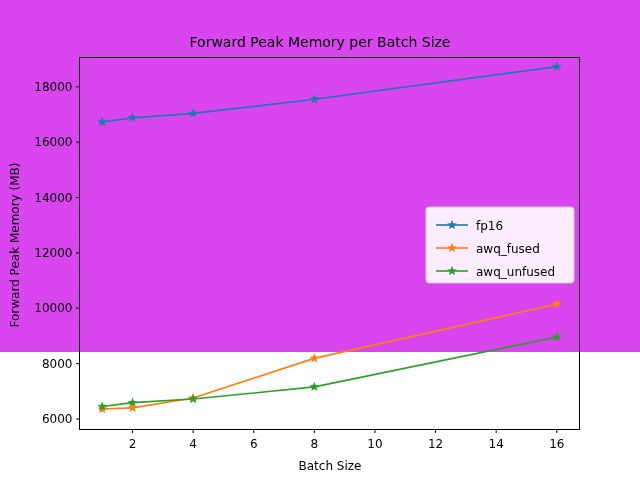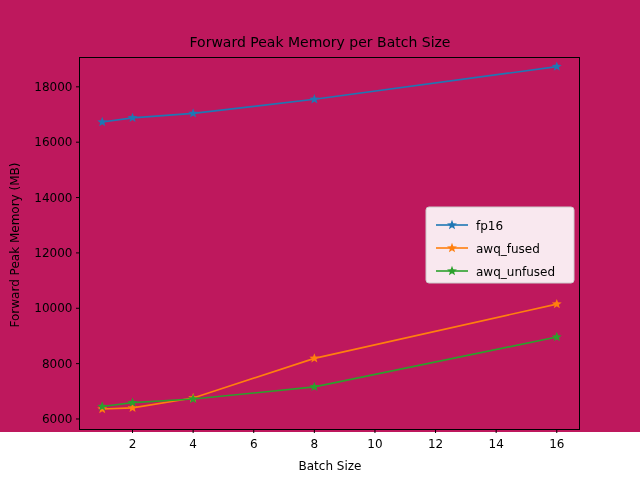--- a/index.html
+++ b/index.html
@@ -9,22 +9,22 @@
   }
   body {
     width: 640px;
     height: 480px;
     overflow: hidden;
     font-family: "DejaVu Sans", sans-serif;
   }
   #figure {
     position: relative;
     width: 640px;
-    height: 432px;
-    background: #be185d;
+    height: 352px;
+    background: #d946ef;
   }
   svg.plot {
     display: block;
     width: 640px;
     height: 480px;
   }
   .axis-line {
     fill: none;
     stroke: #000000;
     stroke-width: 1.0;

